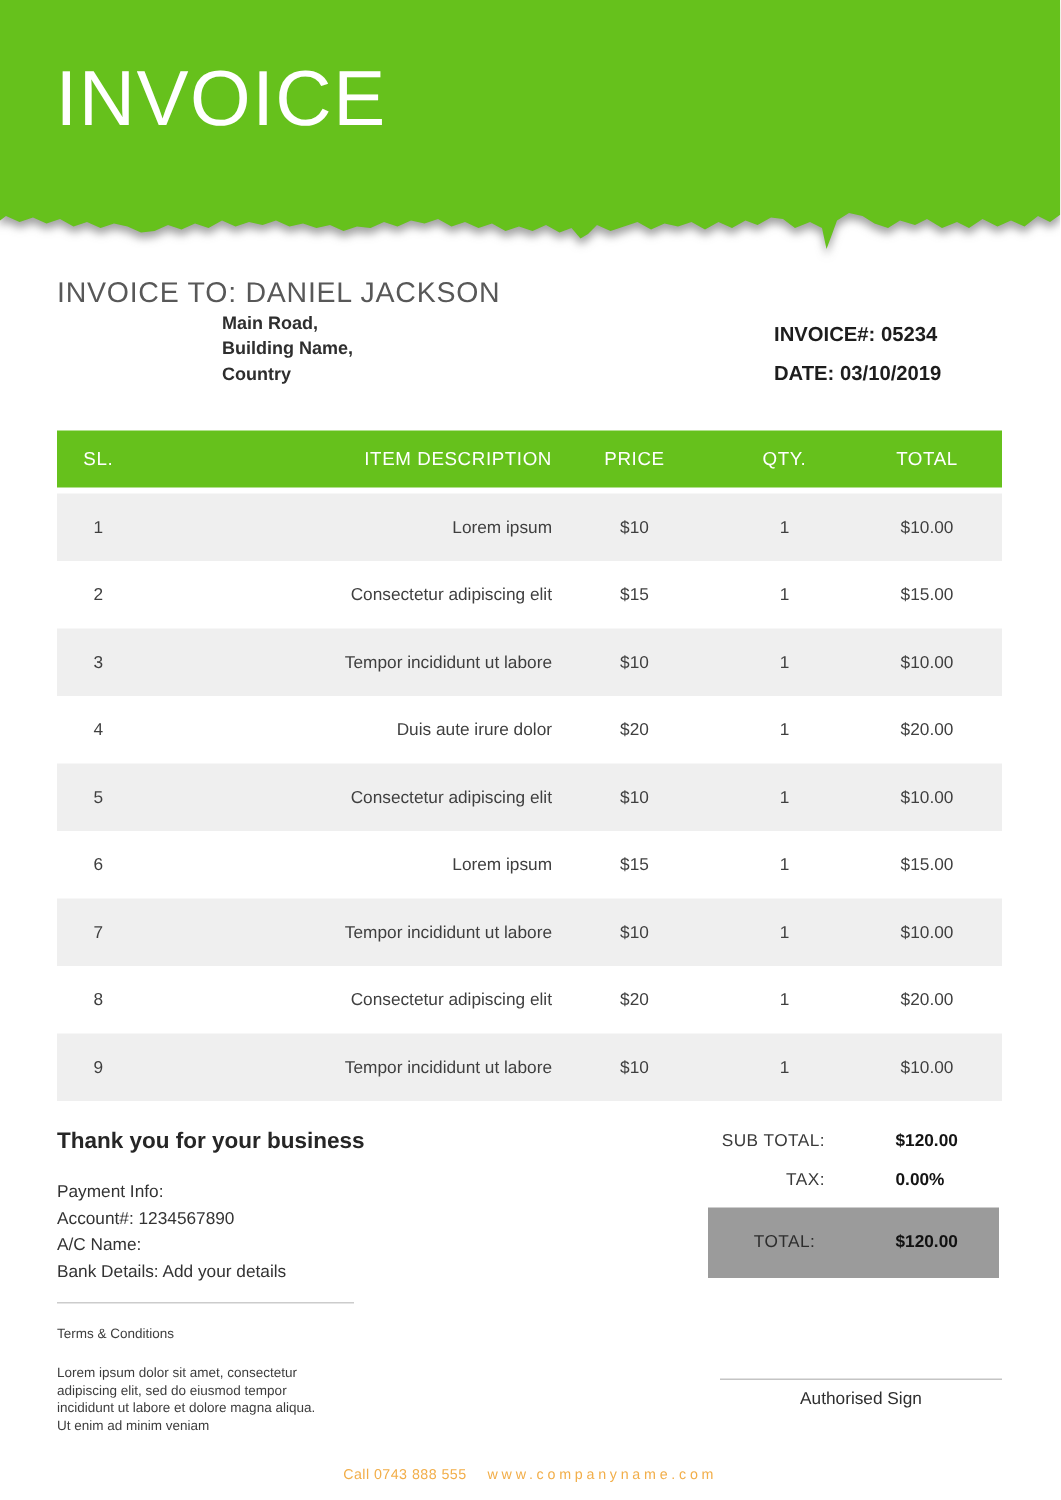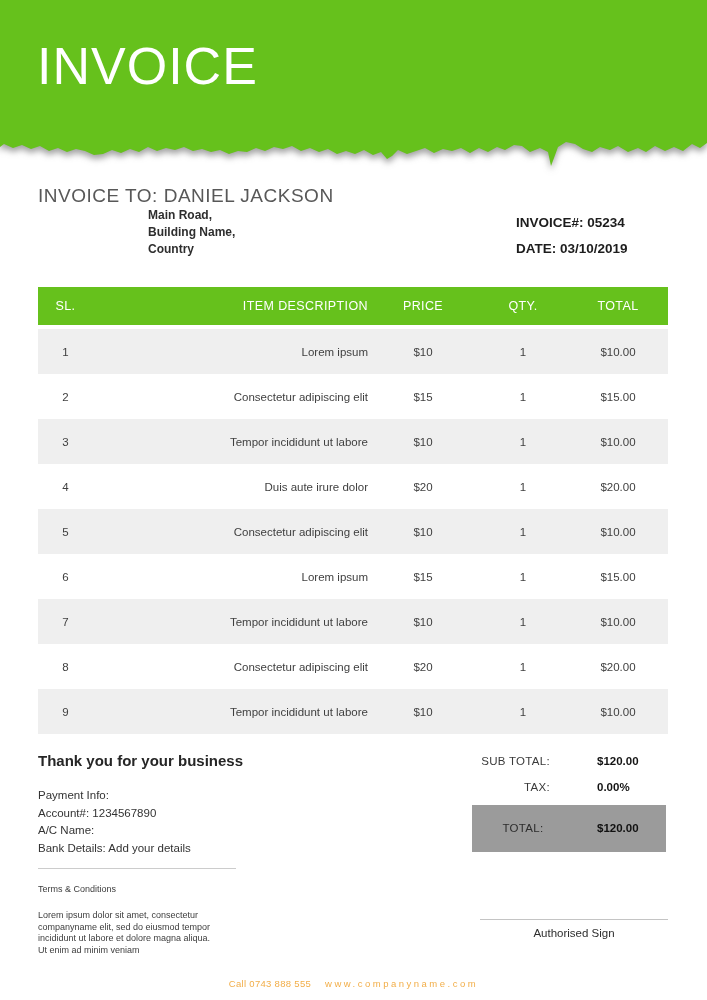--- a/index.html
+++ b/index.html
@@ -218,21 +218,21 @@
     <div>Account#: 1234567890</div>
     <div>A/C Name:</div>
     <div>Bank Details: Add your details</div>
   </div>
 
   <div class="divider"></div>
 
   <div class="terms">
     <div class="t-title">Terms &amp; Conditions</div>
     <div class="t-line">Lorem ipsum dolor sit amet, consectetur</div>
-    <div class="t-line">companyname elit, sed do eiusmod tempor</div>
+    <div class="t-line">adipiscing elit, sed do eiusmod tempor</div>
     <div class="t-line">incididunt ut labore et dolore magna aliqua.</div>
     <div class="t-line">Ut enim ad minim veniam</div>
   </div>
 
   <div class="signline"></div>
   <div class="signlabel">Authorised Sign</div>
 
   <div class="footer">
     <span class="phone">Call 0743 888 555</span><span class="site">www.companyname.com</span>
   </div>

